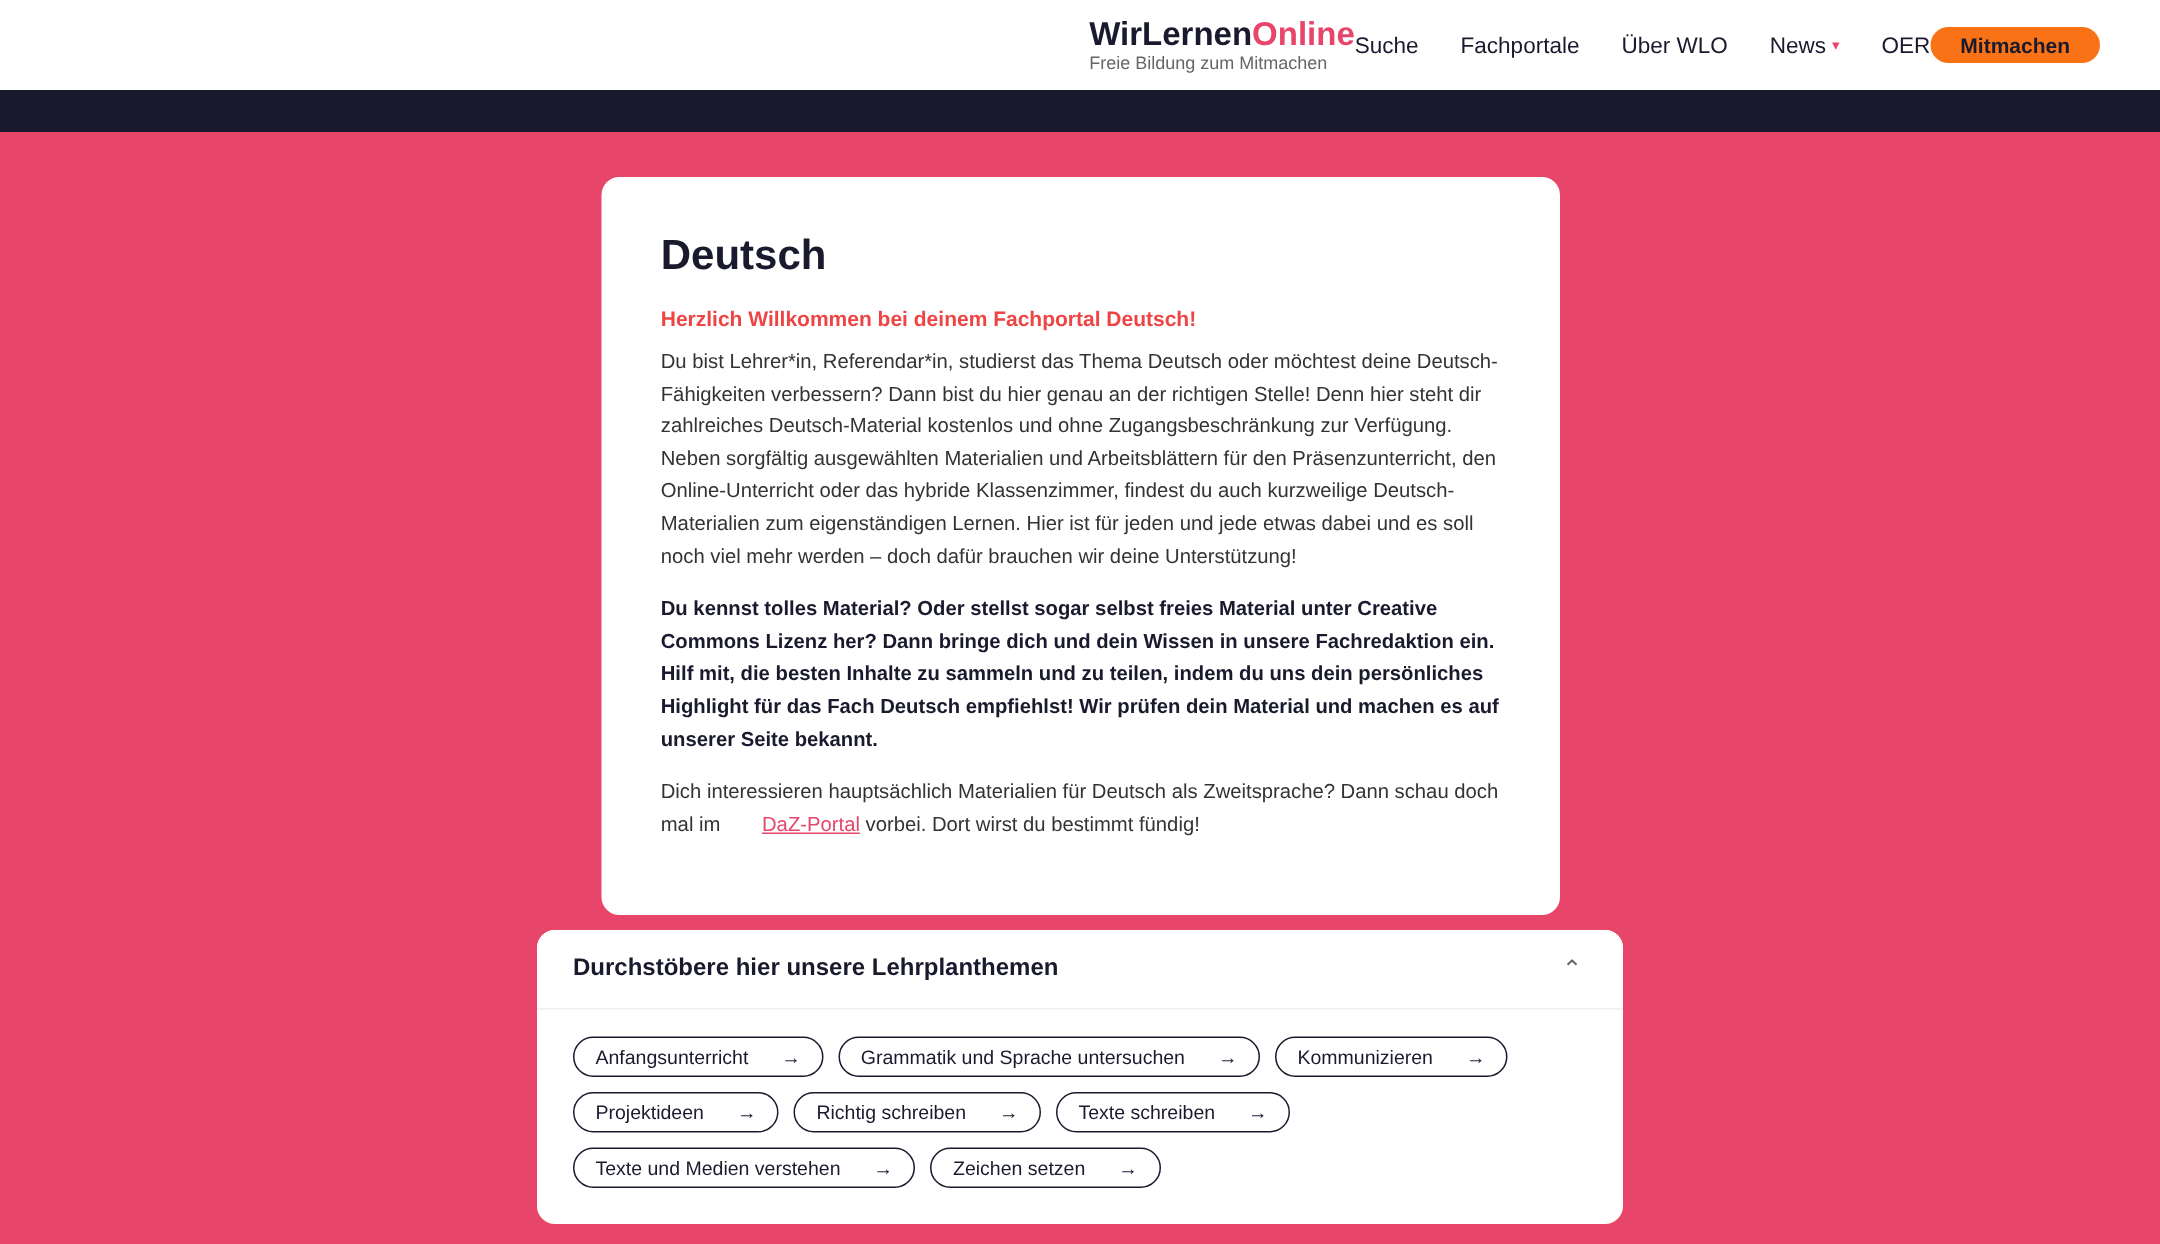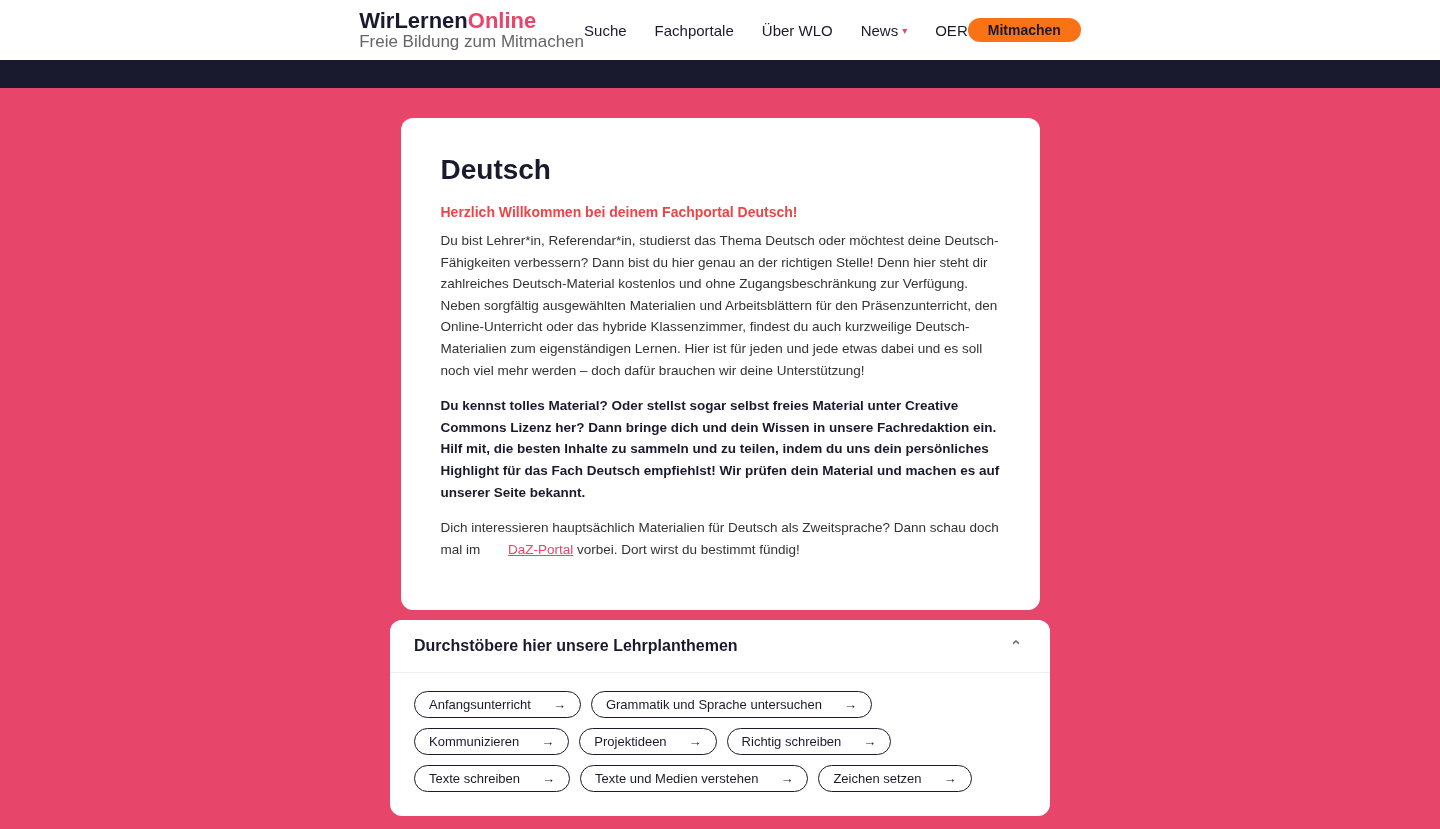--- a/index.html
+++ b/index.html
@@ -4,38 +4,38 @@
   <style>
     * { margin: 0; padding: 0; box-sizing: border-box; }
     body { font-family: -apple-system, BlinkMacSystemFont, 'Segoe UI', sans-serif; font-size: 14px; background: #e8456a; min-height: 829px; }
 
     
     .header {
       background: #fff;
       height: 60px;
       display: flex;
       align-items: center;
-      justify-content: center;
+      justify-content: flex-end;
       padding: 0 40px;
       box-shadow: 0 1px 3px rgba(0,0,0,0.1);
       position: relative;
       z-index: 10;
     }
     .logo-area {
       display: flex;
       flex-direction: column;
       line-height: 1.1;
     }
     .logo-main {
       font-size: 22px;
       font-weight: 700;
       color: #1a1a2e;
     }
     .logo-sub {
-      font-size: 17px;
+      font-size: 12px;
       color: #666;
     }
     .nav {
       display: flex;
       align-items: center;
       gap: 28px;
     }
     .nav-item {
       font-size: 15px;
       color: #1a1a2e;
@@ -112,21 +112,21 @@
       color: #e8456a;
       text-decoration: underline;
       cursor: pointer;
       padding-left: 24px;
     }
 
     
     .lehrplan-section {
       background: #fff;
       border-radius: 12px;
-      width: 660px;
+      width: 724px;
       margin-top: 10px;
       overflow: hidden;
     }
     .section-header {
       background: #fff;
       padding: 16px 24px;
       display: flex;
       align-items: center;
       justify-content: space-between;
       cursor: pointer;

